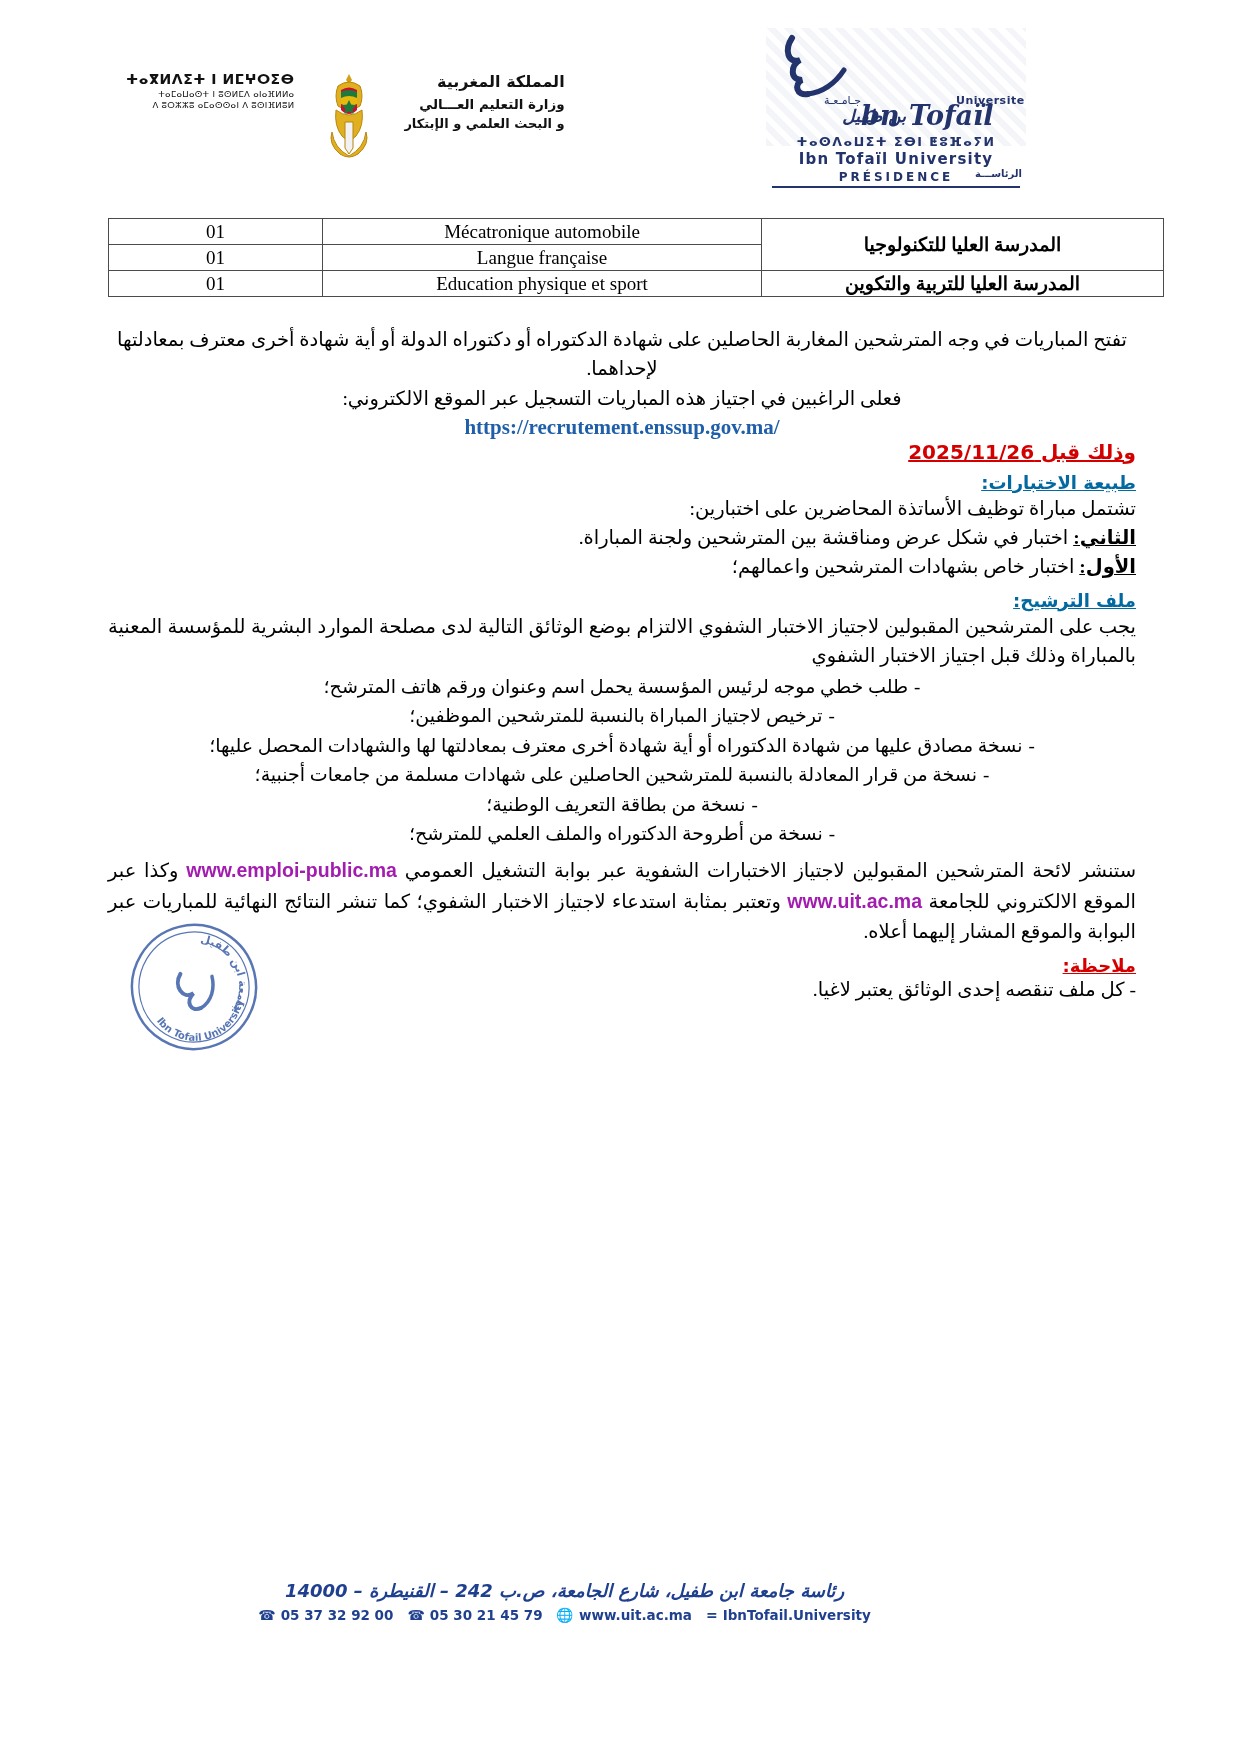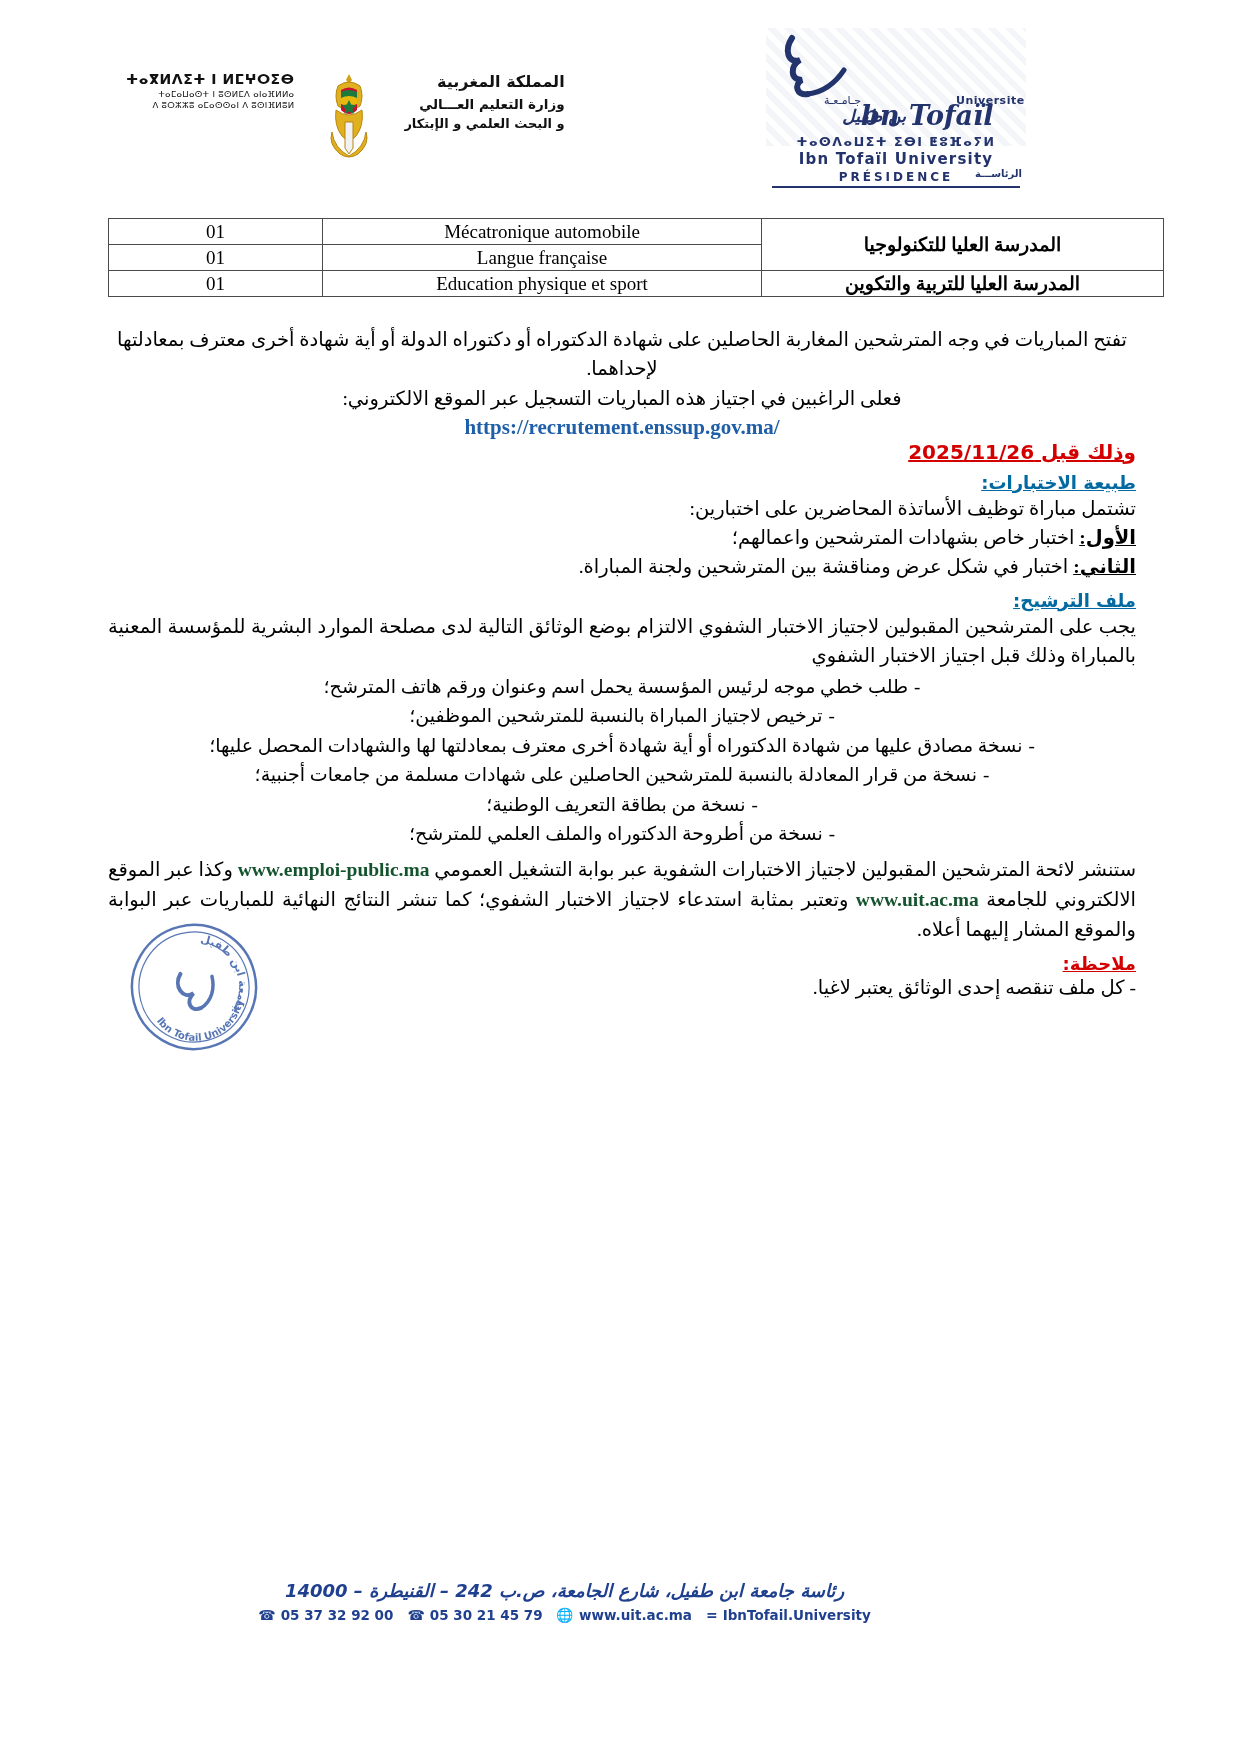--- a/index.html
+++ b/index.html
@@ -206,23 +206,23 @@
   .bullets li .dash{margin-left:6px;}
   .pub-para{
     text-align:justify;
     font-size:19.5px;
     line-height:1.55;
     margin:6px 0 0 0;
   }
   .inline-url{
     direction:ltr;
     unicode-bidi:embed;
-    color:#14532d;
-    font-weight:bold;
-    font-family:Liberation Serif, serif;
+    color:#a21caf;
+    font-weight:bold;
+    font-family:Liberation Sans, sans-serif;
   }
   .note-line{
     font-size:19.5px;
     margin:2px 0 0 0;
   }
 
   
   .stamp{
     position:absolute;
     left:122px; top:915px;
@@ -344,26 +344,26 @@
 
   <div class="url-line">
     <a class="url-text" href="#">https://recrutement.enssup.gov.ma/</a>
   </div>
 
   <p class="date-line">وذلك قبل 2025/11/26</p>
 
   <div class="sec-head">طبيعة الاختبارات:</div>
   <p class="line-rtl">تشتمل مباراة توظيف الأساتذة المحاضرين على اختبارين:</p>
   <p class="line-rtl">
+    <span class="lbl">الثاني:</span>
+    <span>اختبار في شكل عرض   ومناقشة بين المترشحين ولجنة المباراة.</span>
+  </p>
+  <p class="line-rtl">
     <span class="lbl">الأول:</span>
     <span>اختبار خاص   بشهادات المترشحين واعمالهم؛</span>
-  </p>
-  <p class="line-rtl">
-    <span class="lbl">الثاني:</span>
-    <span>اختبار في شكل عرض   ومناقشة بين المترشحين ولجنة المباراة.</span>
   </p>
 
   <div class="sec-head">ملف الترشيح:</div>
   <p class="p-just">يجب على المترشحين المقبولين لاجتياز الاختبار الشفوي الالتزام بوضع الوثائق التالية لدى مصلحة الموارد البشرية للمؤسسة المعنية بالمباراة وذلك قبل اجتياز الاختبار الشفوي</p>
 
   <ul class="bullets">
     <li><span class="dash">-</span><span>طلب خطي موجه لرئيس المؤسسة يحمل اسم وعنوان ورقم هاتف المترشح؛</span></li>
     <li><span class="dash">-</span><span>ترخيص لاجتياز المباراة بالنسبة للمترشحين الموظفين؛</span></li>
     <li><span class="dash">-</span><span>نسخة مصادق عليها من شهادة الدكتوراه أو أية شهادة أخرى معترف بمعادلتها لها والشهادات المحصل عليها؛</span></li>
     <li><span class="dash">-</span><span>نسخة من قرار المعادلة بالنسبة للمترشحين الحاصلين على شهادات مسلمة من جامعات أجنبية؛</span></li>

